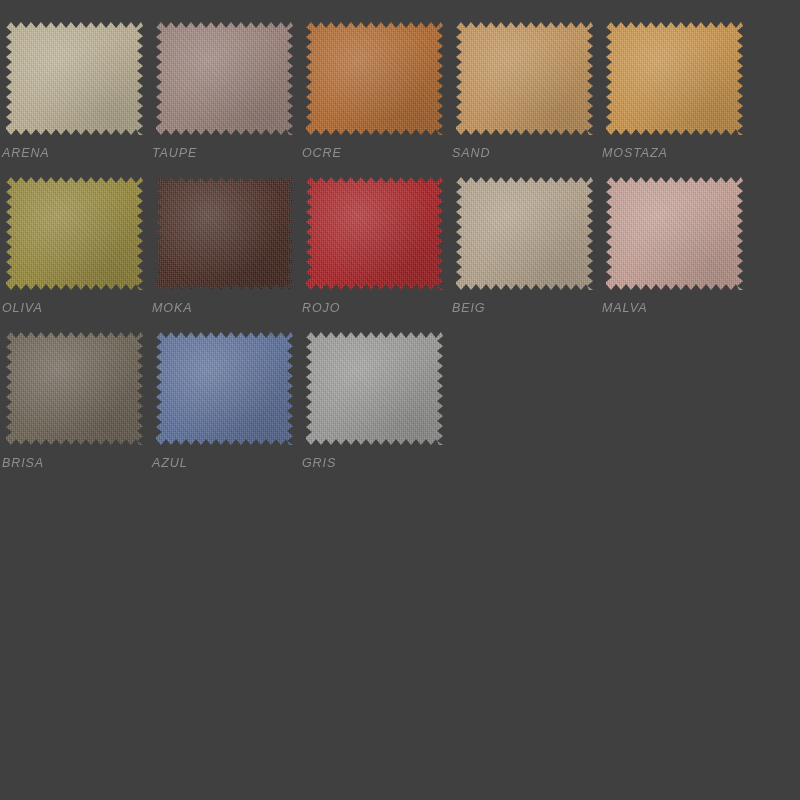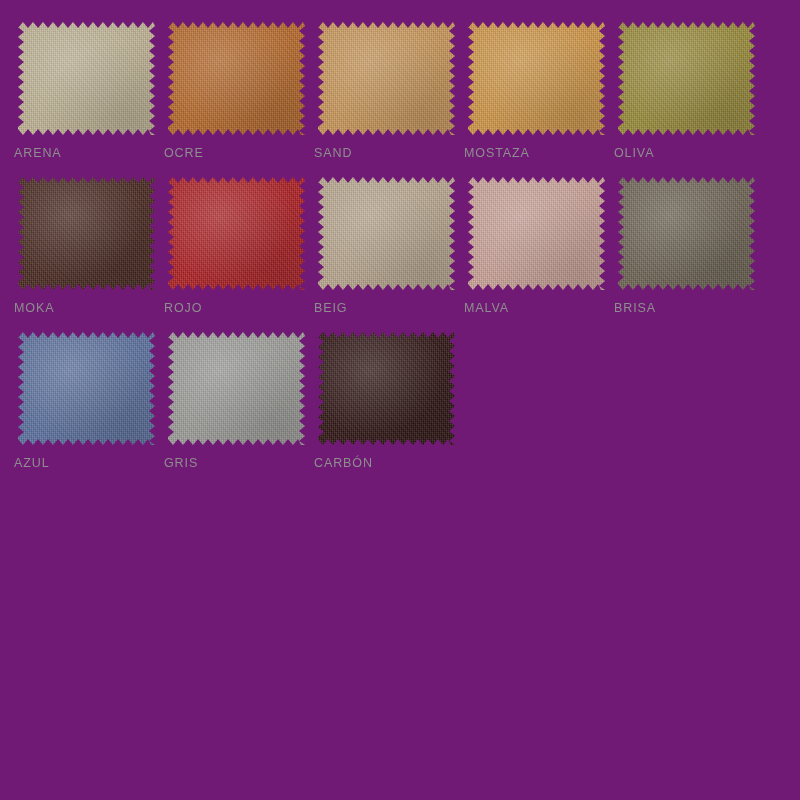--- a/index.html
+++ b/index.html
@@ -12,23 +12,24 @@
     width: 800px;
     height: 800px;
     font-family: "Liberation Sans", "DejaVu Sans", sans-serif;
     overflow: hidden;
   }
 
   #swatch-board {
     position: relative;
     width: 800px;
     height: 800px;
-    background: #701a75;
+    background: #404040;
     box-sizing: border-box;
-    padding: 22px 0 0 14px;
+    padding: 22px 0 0 2px;
+    font-style: italic;
   }
 
   .swatch-grid {
     display: grid;
     grid-template-columns: repeat(5, 150px);
     grid-auto-rows: 155px;
     column-gap: 0px;
     row-gap: 0px;
   }
 
@@ -147,20 +148,29 @@
         <div class="swatch-chip-wrap">
           <div class="swatch-chip" style="background-color: rgb(189, 177, 147);">
             <div class="swatch-texture"></div>
             <div class="swatch-sheen"></div>
           </div>
         </div>
         <div class="swatch-label">ARENA</div>
       </div>
       <div class="swatch-cell">
         <div class="swatch-chip-wrap">
+          <div class="swatch-chip" style="background-color: rgb(156, 129, 121);">
+            <div class="swatch-texture"></div>
+            <div class="swatch-sheen"></div>
+          </div>
+        </div>
+        <div class="swatch-label">TAUPE</div>
+      </div>
+      <div class="swatch-cell">
+        <div class="swatch-chip-wrap">
           <div class="swatch-chip" style="background-color: rgb(180, 104, 42);">
             <div class="swatch-texture"></div>
             <div class="swatch-sheen"></div>
           </div>
         </div>
         <div class="swatch-label">OCRE</div>
       </div>
       <div class="swatch-cell">
         <div class="swatch-chip-wrap">
           <div class="swatch-chip" style="background-color: rgb(197, 148, 88);">
@@ -243,24 +253,15 @@
         <div class="swatch-label">AZUL</div>
       </div>
       <div class="swatch-cell">
         <div class="swatch-chip-wrap">
           <div class="swatch-chip" style="background-color: rgb(154, 154, 151);">
             <div class="swatch-texture"></div>
             <div class="swatch-sheen"></div>
           </div>
         </div>
         <div class="swatch-label">GRIS</div>
-      </div>
-      <div class="swatch-cell">
-        <div class="swatch-chip-wrap">
-          <div class="swatch-chip" style="background-color: rgb(46, 21, 19);">
-            <div class="swatch-texture"></div>
-            <div class="swatch-sheen"></div>
-          </div>
-        </div>
-        <div class="swatch-label">CARBÓN</div>
       </div>
     </div>
 </div>
 
 </body></html>

